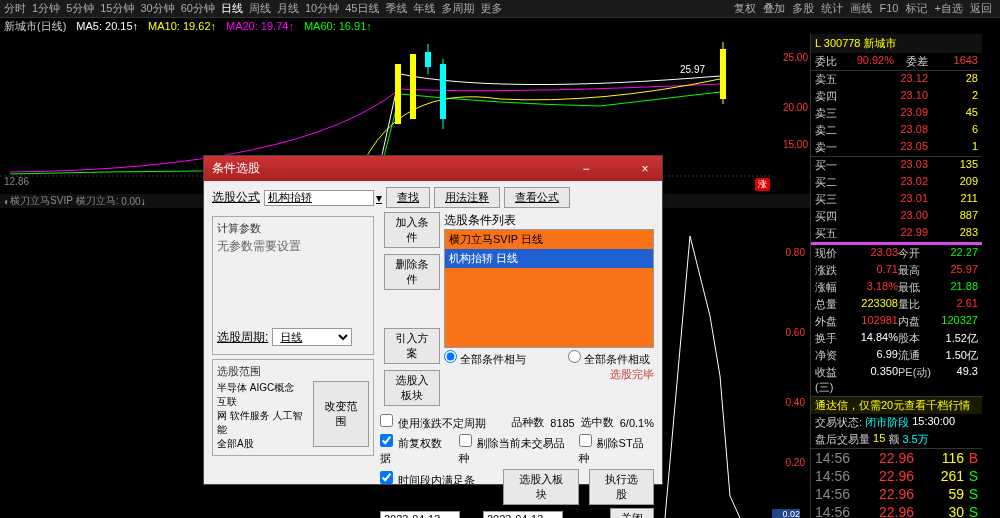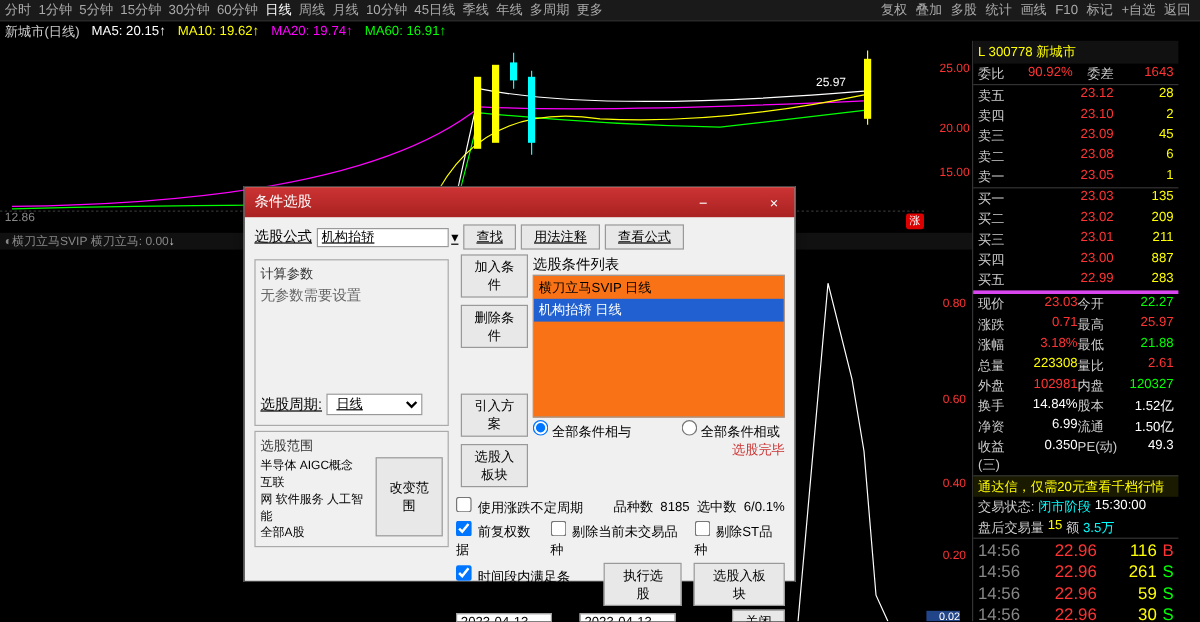--- a/index.html
+++ b/index.html
@@ -381,22 +381,22 @@
               <span>6/0.1%</span>
           </div>
           <div class="line">
             <label><input type="checkbox" checked="" style=""> <span>前复权数据</span></label>
             <label><input type="checkbox" style=""> <span>剔除当前未交易品种</span></label>
             <label><input type="checkbox" style=""> <span>剔除ST品种</span></label>
           </div>
           <div class="line">
             <label><input type="checkbox" checked="" style=""> <span>时间段内满足条件</span></label>
             <div style="flex:1"></div>
+            <button>选股入板块</button>
             <button>执行选股</button>
-            <button>选股入板块</button>
           </div>
           <div class="line">
             <input type="text" style="width: 80px;" value="2023-04-13"> —
             <input type="text" style="width: 80px;" value="2023-04-13">
             <div style="flex:1"></div>
             <button>关闭</button>
           </div>
         </div>
       </div>
     </div>

